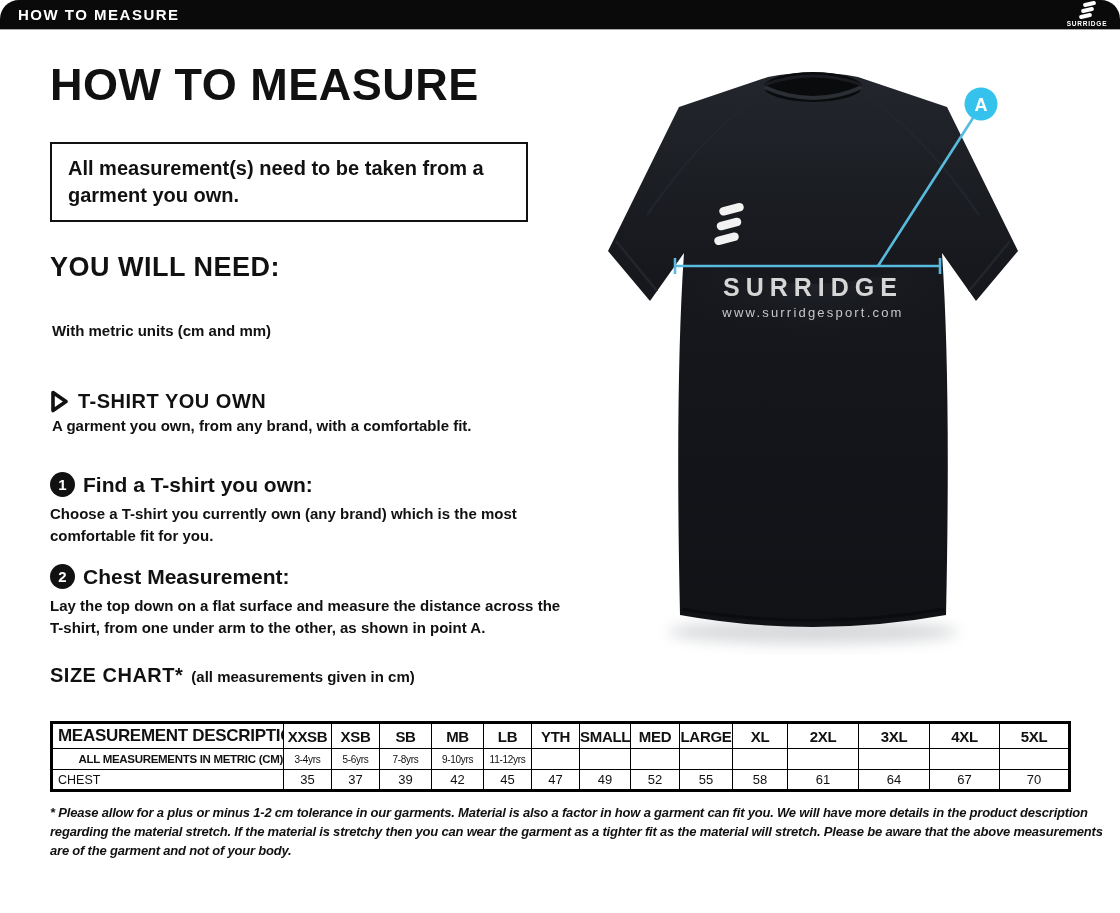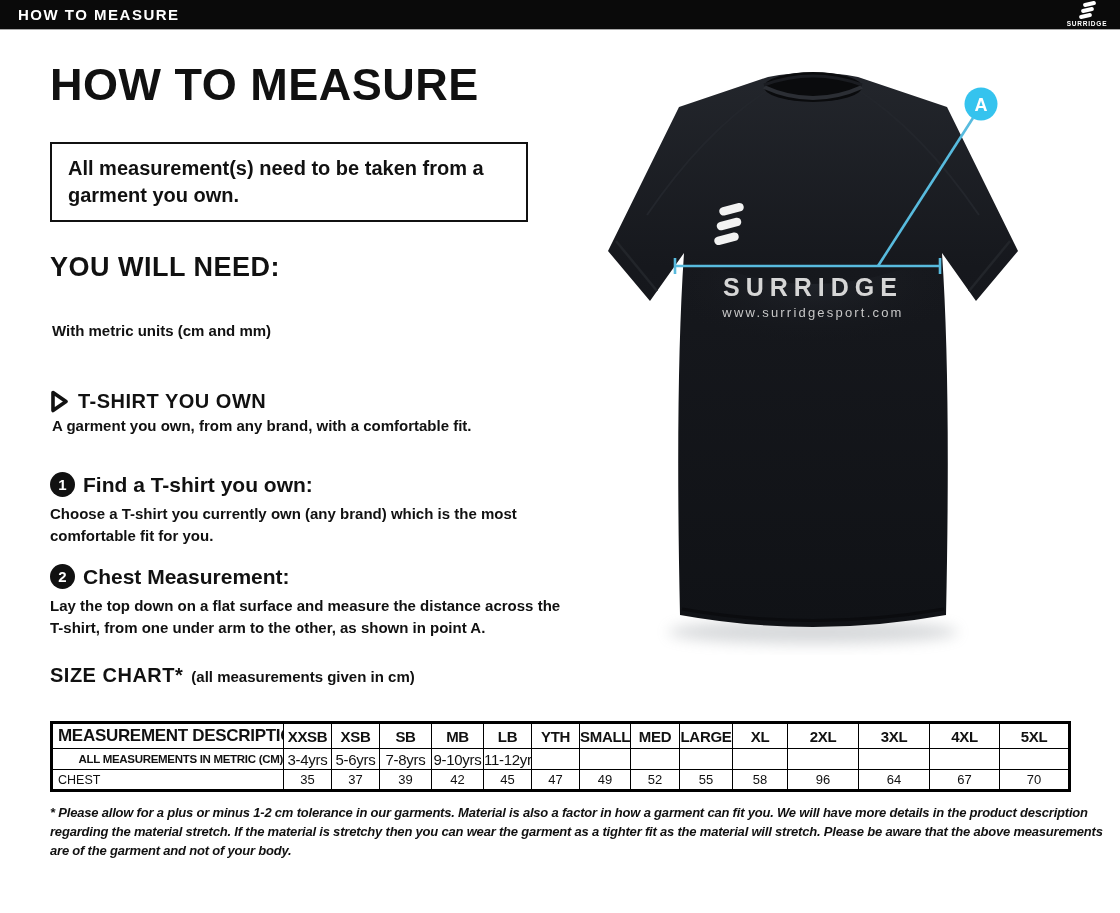--- a/index.html
+++ b/index.html
@@ -1,18 +1,18 @@
 <!DOCTYPE html>
 <html><head>
 <meta charset="utf-8">
 <style>
   * { margin:0; padding:0; box-sizing:border-box; }
   html,body { background:#ffffff; }
   body { font-family:"Liberation Sans", sans-serif; color:#111; }
-  .page { position:relative; width:1120px; height:913px; background:#fff; overflow:hidden; }
+  .page { position:relative; width:1120px; height:913px; background:#fff; overflow:hidden;border-radius:19px; }
 
   
   .topbar { position:absolute; top:0; left:0; width:1120px; height:30px;
             background:#0a0a0a; border-bottom:1px solid #a9a9a9;
             display:flex; align-items:center; justify-content:space-between; }
   .topbar-title { color:#fff; font-weight:bold; font-size:15px; letter-spacing:1.5px;
                   padding-left:18px; }
   .topbar-logo { height:30px; width:60px; display:flex; flex-direction:column;
                  align-items:center; justify-content:center; padding-right:6px; }
   .topbar-logo svg { display:block; }
@@ -50,21 +50,21 @@
   .size-table { position:absolute; left:50px; top:721px; width:1018px;
                 border-collapse:collapse; table-layout:fixed;
                 border:3px solid #000; }
   .size-table th, .size-table td { border:1.5px solid #000; text-align:center;
                                    overflow:hidden; white-space:nowrap; }
   .size-table thead th { font-size:15px; font-weight:bold; height:26px; letter-spacing:-0.3px; }
   .size-table thead th.desc-col { font-size:17px; text-align:left; padding-left:5px; }
   .size-table tbody tr { height:21px; }
   .size-table .metric-label { font-size:11.5px; font-weight:bold; text-align:right;
                               padding-left:5px; letter-spacing:-0.3px; }
-  .size-table .metric-val { font-size:15px; letter-spacing:-0.3px;text-align:center; }
+  .size-table .metric-val { font-size:10px; letter-spacing:-0.3px;text-align:center; }
   .size-table .chest-label { font-size:12.5px; text-align:left; padding-left:5px; }
   .size-table .chest-val { font-size:13px; }
 
   .footnote { position:absolute; left:50px; top:804px; width:1056px;
               font-size:13px; font-weight:bold; font-style:italic; line-height:1.45;
               letter-spacing:-0.2px; }
 
   
   .shirt-wrap { position:absolute; left:585px; top:55px; width:535px; height:600px; }
 </style>
@@ -188,21 +188,21 @@
         <td class="chest-val">35</td>
         <td class="chest-val">37</td>
         <td class="chest-val">39</td>
         <td class="chest-val">42</td>
         <td class="chest-val">45</td>
         <td class="chest-val">47</td>
         <td class="chest-val">49</td>
         <td class="chest-val">52</td>
         <td class="chest-val">55</td>
         <td class="chest-val">58</td>
-        <td class="chest-val">96</td>
+        <td class="chest-val">61</td>
         <td class="chest-val">64</td>
         <td class="chest-val">67</td>
         <td class="chest-val">70</td>
       </tr>
     </tbody>
   </table>
 
   <div class="footnote">* Please allow for a plus or minus 1-2 cm tolerance in our garments. Material is also a factor in how a garment can fit you. We will have more details in the product description regarding the material stretch.  If the material is stretchy then you can wear the garment as a tighter fit as the material will stretch.  Please be aware that the above measurements are of the garment and not of your body.</div>
 
   <div class="shirt-wrap">

